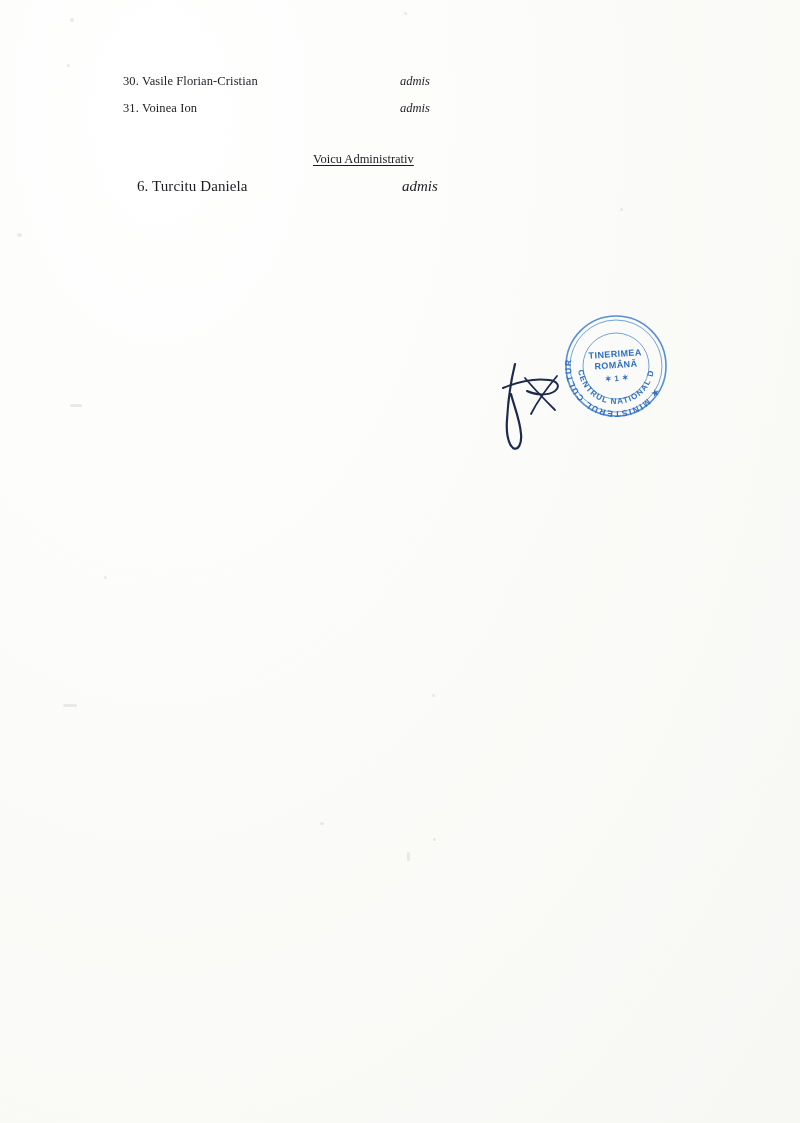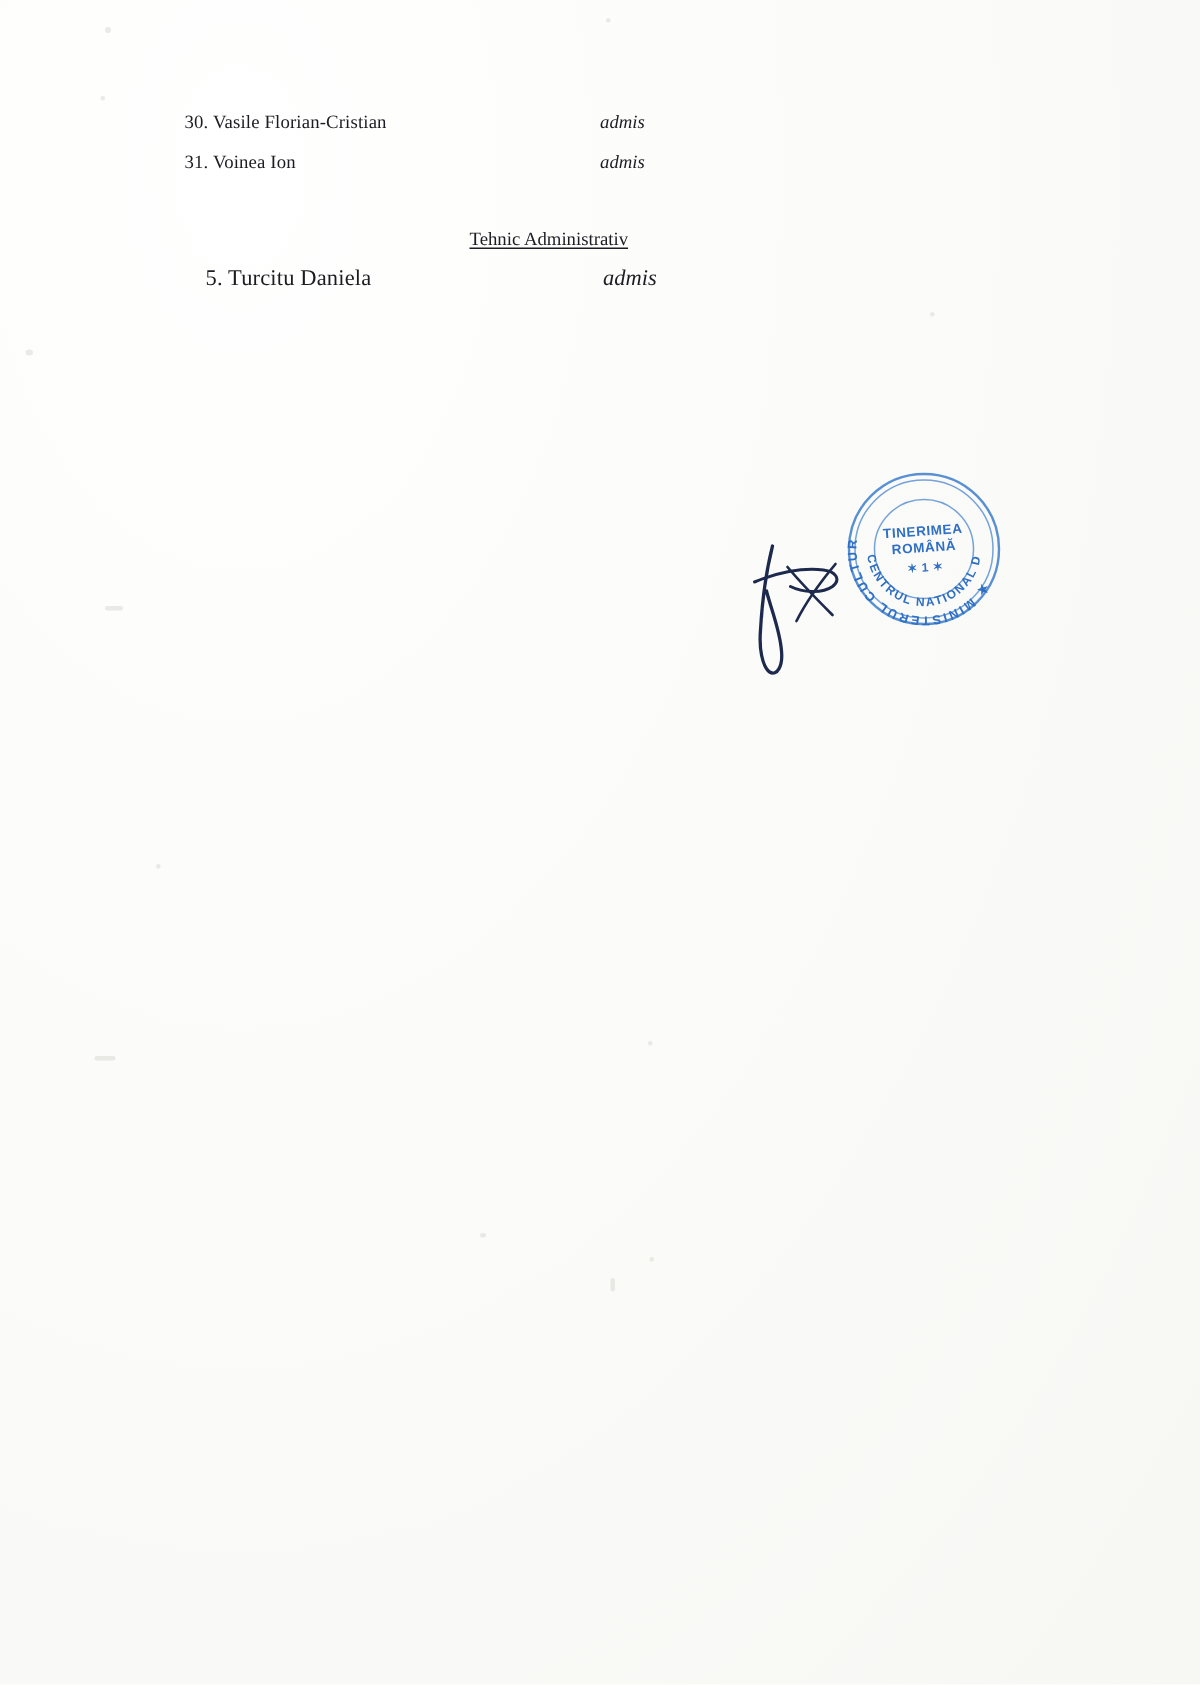--- a/index.html
+++ b/index.html
@@ -160,24 +160,24 @@
   <div class="list-row row-30">
     <span class="list-name">30. Vasile Florian-Cristian</span>
     <span class="list-status">admis</span>
   </div>
 
   <div class="list-row row-31">
     <span class="list-name">31. Voinea Ion</span>
     <span class="list-status">admis</span>
   </div>
 
-  <div class="section-heading">Tehnic Administrativ</div>
+  <div class="section-heading">Voicu Administrativ</div>
 
   <div class="row-admin">
-    <span class="list-name">5. Turcitu Daniela</span>
+    <span class="list-name">6. Turcitu Daniela</span>
     <span class="list-status">admis</span>
   </div>
 
 
   <svg class="handwriting" viewBox="0 0 110 95">
     <path d="M20 6 C16 22, 13 44, 12 62 C11 74, 13 86, 18 90 C23 93, 27 86, 26 76 C25 62, 19 48, 16 36" fill="none" stroke="#1d2a4d" stroke-width="2.2" stroke-linecap="round"></path>
     <path d="M8 30 C22 24, 40 20, 54 22 C62 23, 66 28, 60 33 C53 38, 40 37, 32 33" fill="none" stroke="#1d2a4d" stroke-width="2" stroke-linecap="round"></path>
     <path d="M30 20 C40 32, 52 44, 60 52" fill="none" stroke="#1d2a4d" stroke-width="1.8" stroke-linecap="round"></path>
     <path d="M62 18 C52 30, 42 44, 36 56" fill="none" stroke="#1d2a4d" stroke-width="1.8" stroke-linecap="round"></path>
   </svg>

